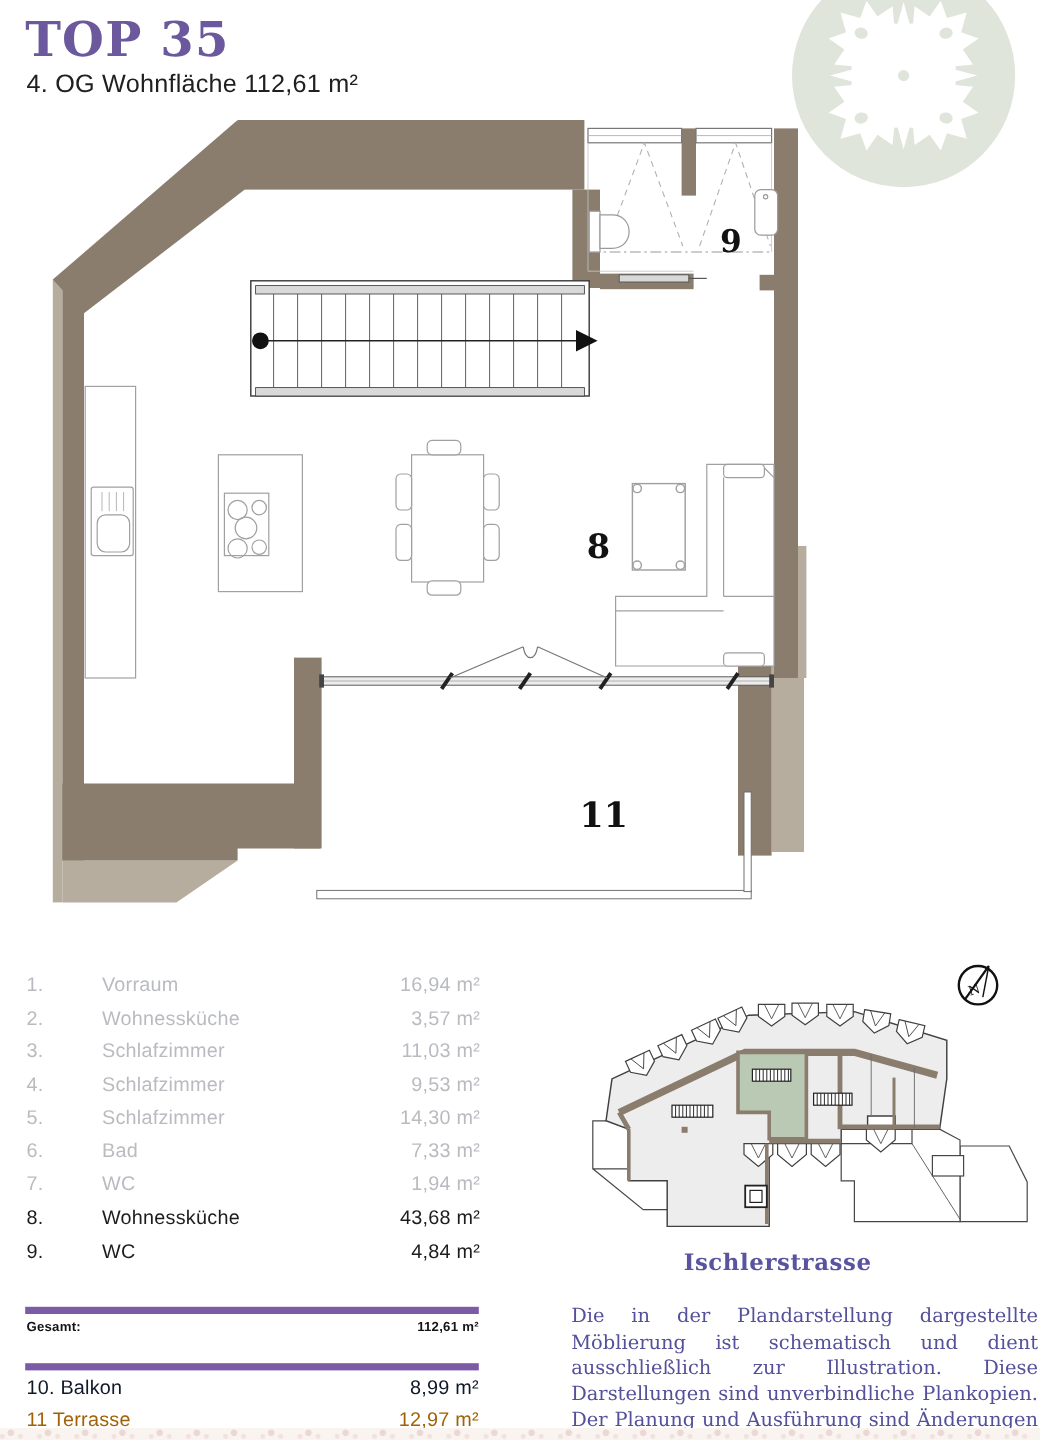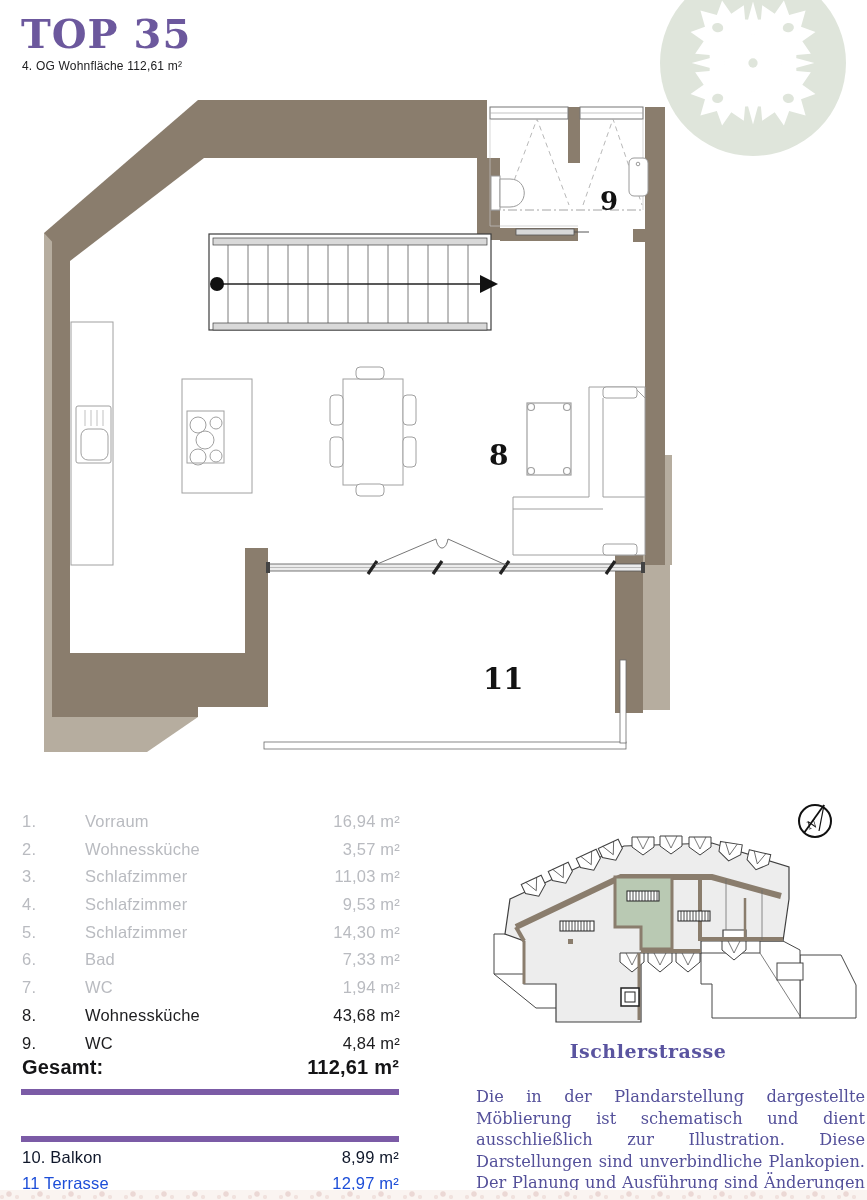--- a/index.html
+++ b/index.html
@@ -1,46 +1,46 @@
 <!DOCTYPE html>
 <html><head>
 <meta charset="utf-8">
 <style>
   html,body{margin:0;padding:0;background:#fff;}
   #page{position:relative;width:867px;height:1200px;background:#ffffff;overflow:hidden;
         font-family:"Liberation Sans", sans-serif;}
   
   .title{position:absolute;left:21px;top:10px;font-family:"DejaVu Serif", serif;
          font-weight:700;font-size:40px;letter-spacing:1px;color:#6c589d;}
-  .subtitle{position:absolute;left:22px;top:59px;font-size:12px;color:#202022;letter-spacing:.2px;}
+  .subtitle{position:absolute;left:22px;top:59px;font-size:21px;color:#202022;letter-spacing:.2px;}
   
   .logo{position:absolute;left:660px;top:-30px;width:186px;height:186px;border-radius:50%;
         background:#dfe5db;}
   .logo svg{position:absolute;inset:0;}
   
   .plan{position:absolute;left:0;top:0;}
   
   .site{position:absolute;left:480px;top:795px;}
   
   .roomtable{position:absolute;left:22px;top:812px;width:378px;}
   .trow{display:flex;align-items:baseline;height:27.7px;font-size:16.5px;color:#1d1d1f;letter-spacing:.2px;}
   .trow .num{width:63px;}
   .trow .nm{flex:1;}
   .trow .ar{text-align:left;}
   .trow.muted{color:#b9bbc0;}
   
   .bar{position:absolute;left:21px;width:378px;height:6px;background:#7b5ba6;}
   .bar1{top:1089px;} .bar2{top:1136px;}
-  .totalrow{position:absolute;left:22px;top:1056px;width:377px;display:flex;
-            font-size:20px;font-weight:600;color:#141416;letter-spacing:.2px;}
+  .totalrow{position:absolute;left:22px;top:1100px;width:377px;display:flex;
+            font-size:11px;font-weight:600;color:#141416;letter-spacing:.2px;}
   .totalrow .ar{margin-left:auto;text-align:left;}
   .outrow{position:absolute;left:22px;width:377px;display:flex;font-size:16.5px;letter-spacing:.2px;}
   .outrow .ar{margin-left:auto;text-align:right;}
   .out1{top:1148px;color:#0f172a;}
-  .out2{top:1174px;color:#1d4ed8;}
+  .out2{top:1174px;color:#a16207;}
   
   .disclaimer{position:absolute;left:476px;top:1086px;width:389px;
               font-family:"DejaVu Serif", serif;font-size:16.2px;line-height:21.6px;
               color:#54509a;text-align:justify;}
   
   .strip{position:absolute;left:0;top:1190px;width:867px;height:10px;background-color:#faf4f1;
          background-image:radial-gradient(circle at 9px 4px, #ebd8d5 0 2.3px, rgba(0,0,0,0) 3.2px),
                           radial-gradient(circle at 17px 7px, #f1e2de 0 1.7px, rgba(0,0,0,0) 2.5px),
                           radial-gradient(circle at 2px 7px, #f1e2de 0 1.7px, rgba(0,0,0,0) 2.5px);
          background-size:31px 10px;}

